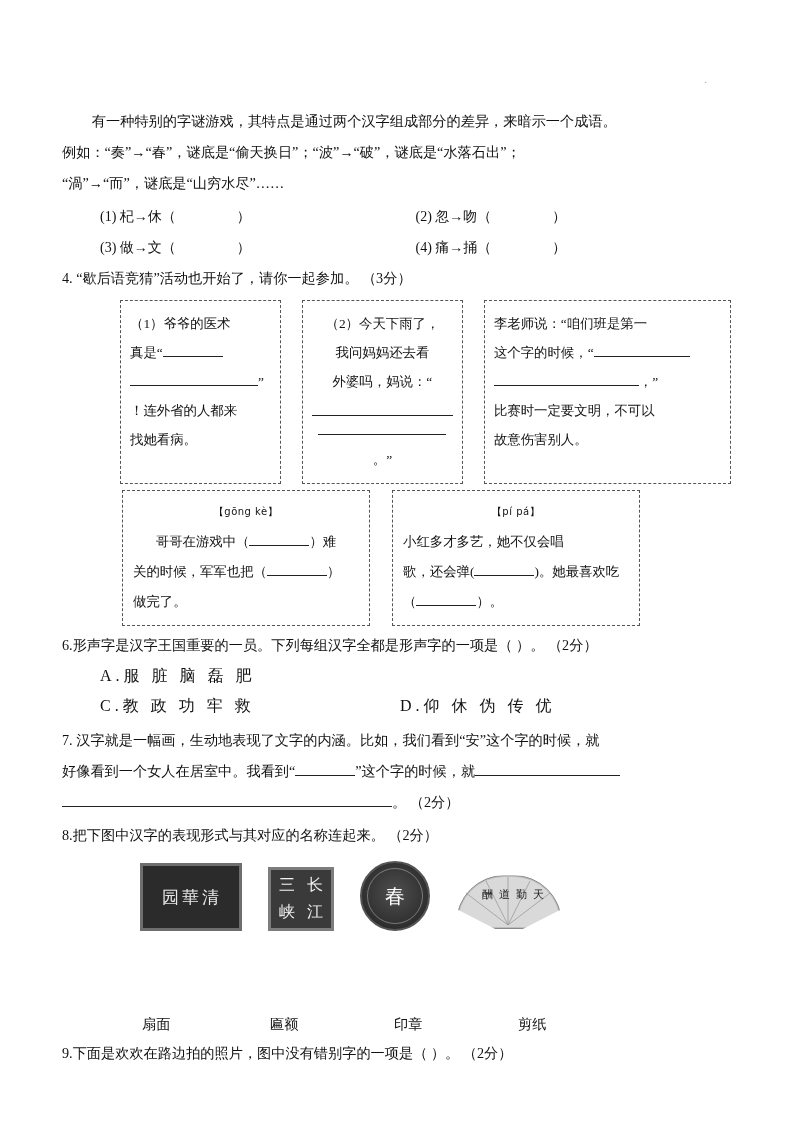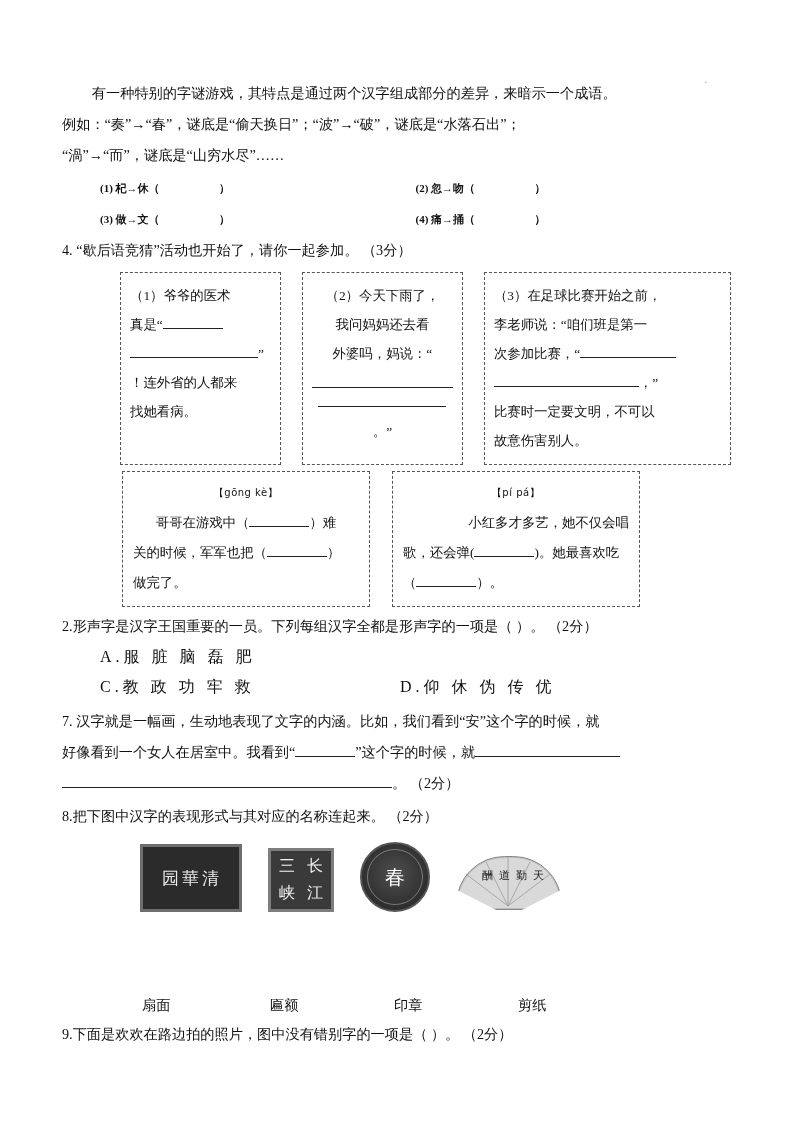--- a/index.html
+++ b/index.html
@@ -18,38 +18,37 @@
     width: 793px; height: 1122px;
     padding: 78px 62px 0 62px;
     box-sizing: border-box;
   }
   .p {
     font-size: 14.2px;
     line-height: 31px;
     text-align: justify;
     margin: 0;
   }
-  .indent2 { text-indent: 2.1em; }
+  .indent2 { text-indent: 2.1em; margin-top: 28px; }
   .paren {
     display: inline-block;
     min-width: 54px;
     text-align: center;
   }
 
   
   .riddle-grid {
     display: grid;
     grid-template-columns: 1fr 1fr;
     margin-left: 38px;
     margin-top: 2px;
   }
   .riddle-grid > div {
-    font-size: 11px;
+    font-size: 14px;
     line-height: 31px;
-    font-weight: bold;
   }
 
   
   .box-row {
     display: flex;
     gap: 21px;
     margin: 6px 0 0 58px;
   }
   .dbox {
     border: 1px dashed #555;
@@ -247,24 +246,23 @@
       <div>外婆吗，妈说：“</div>
       <div>
           <span class="u-full"></span>
         </div>
       <div>
         <span class="u-128"></span><span>。”</span>
       </div>
     </div>
 
     <div class="dbox b3">
-      <div>（3）在足球比赛开始之前，</div>
       <div>李老师说：“咱们班是第一</div>
       <div>
-        <span>次参加比赛，“</span><span class="u-long"></span>
+        <span>这个字的时候，“</span><span class="u-long"></span>
       </div>
       <div>
         <span class="u-145"></span><span>，”</span>
       </div>
       <div>比赛时一定要文明，不可以</div>
       <div>故意伤害别人。</div>
     </div>
   </div>
 
 
@@ -275,32 +273,32 @@
         <span>哥哥在游戏中（</span><span class="u-60"></span><span>）难</span>
       </div>
       <div>
         <span>关的时候，军军也把（</span><span class="u-60"></span><span>）</span>
       </div>
       <div>做完了。</div>
     </div>
 
     <div class="dbox5">
       <div class="pinyin">【pí pá】</div>
-      <div style="text-align:right">小红多才多艺，她不仅会唱</div>
+      <div style="text-align:left">小红多才多艺，她不仅会唱</div>
       <div>
         <span>歌，还会弹(</span><span class="u-60"></span><span>)。她最喜欢吃</span>
       </div>
       <div>
         <span>（</span><span class="u-60"></span><span>）。</span>
       </div>
     </div>
   </div>
 
   <p class="p" style="margin-top:4px">
-    <span>2.形声字是汉字王国重要的一员。下列每组汉字全都是形声字的一项是（    ）。</span>
+    <span>6.形声字是汉字王国重要的一员。下列每组汉字全都是形声字的一项是（    ）。</span>
     <span class="score">（2分）</span>
   </p>
   <div class="opt-row">
     <div class="col">A.服  脏  脑  磊  肥</div>
   </div>
   <div class="opt-row">
     <div class="col">C.教  政  功  牢  救</div>
     <div class="col">D.仰  休  伪  传  优</div>
   </div>
 

